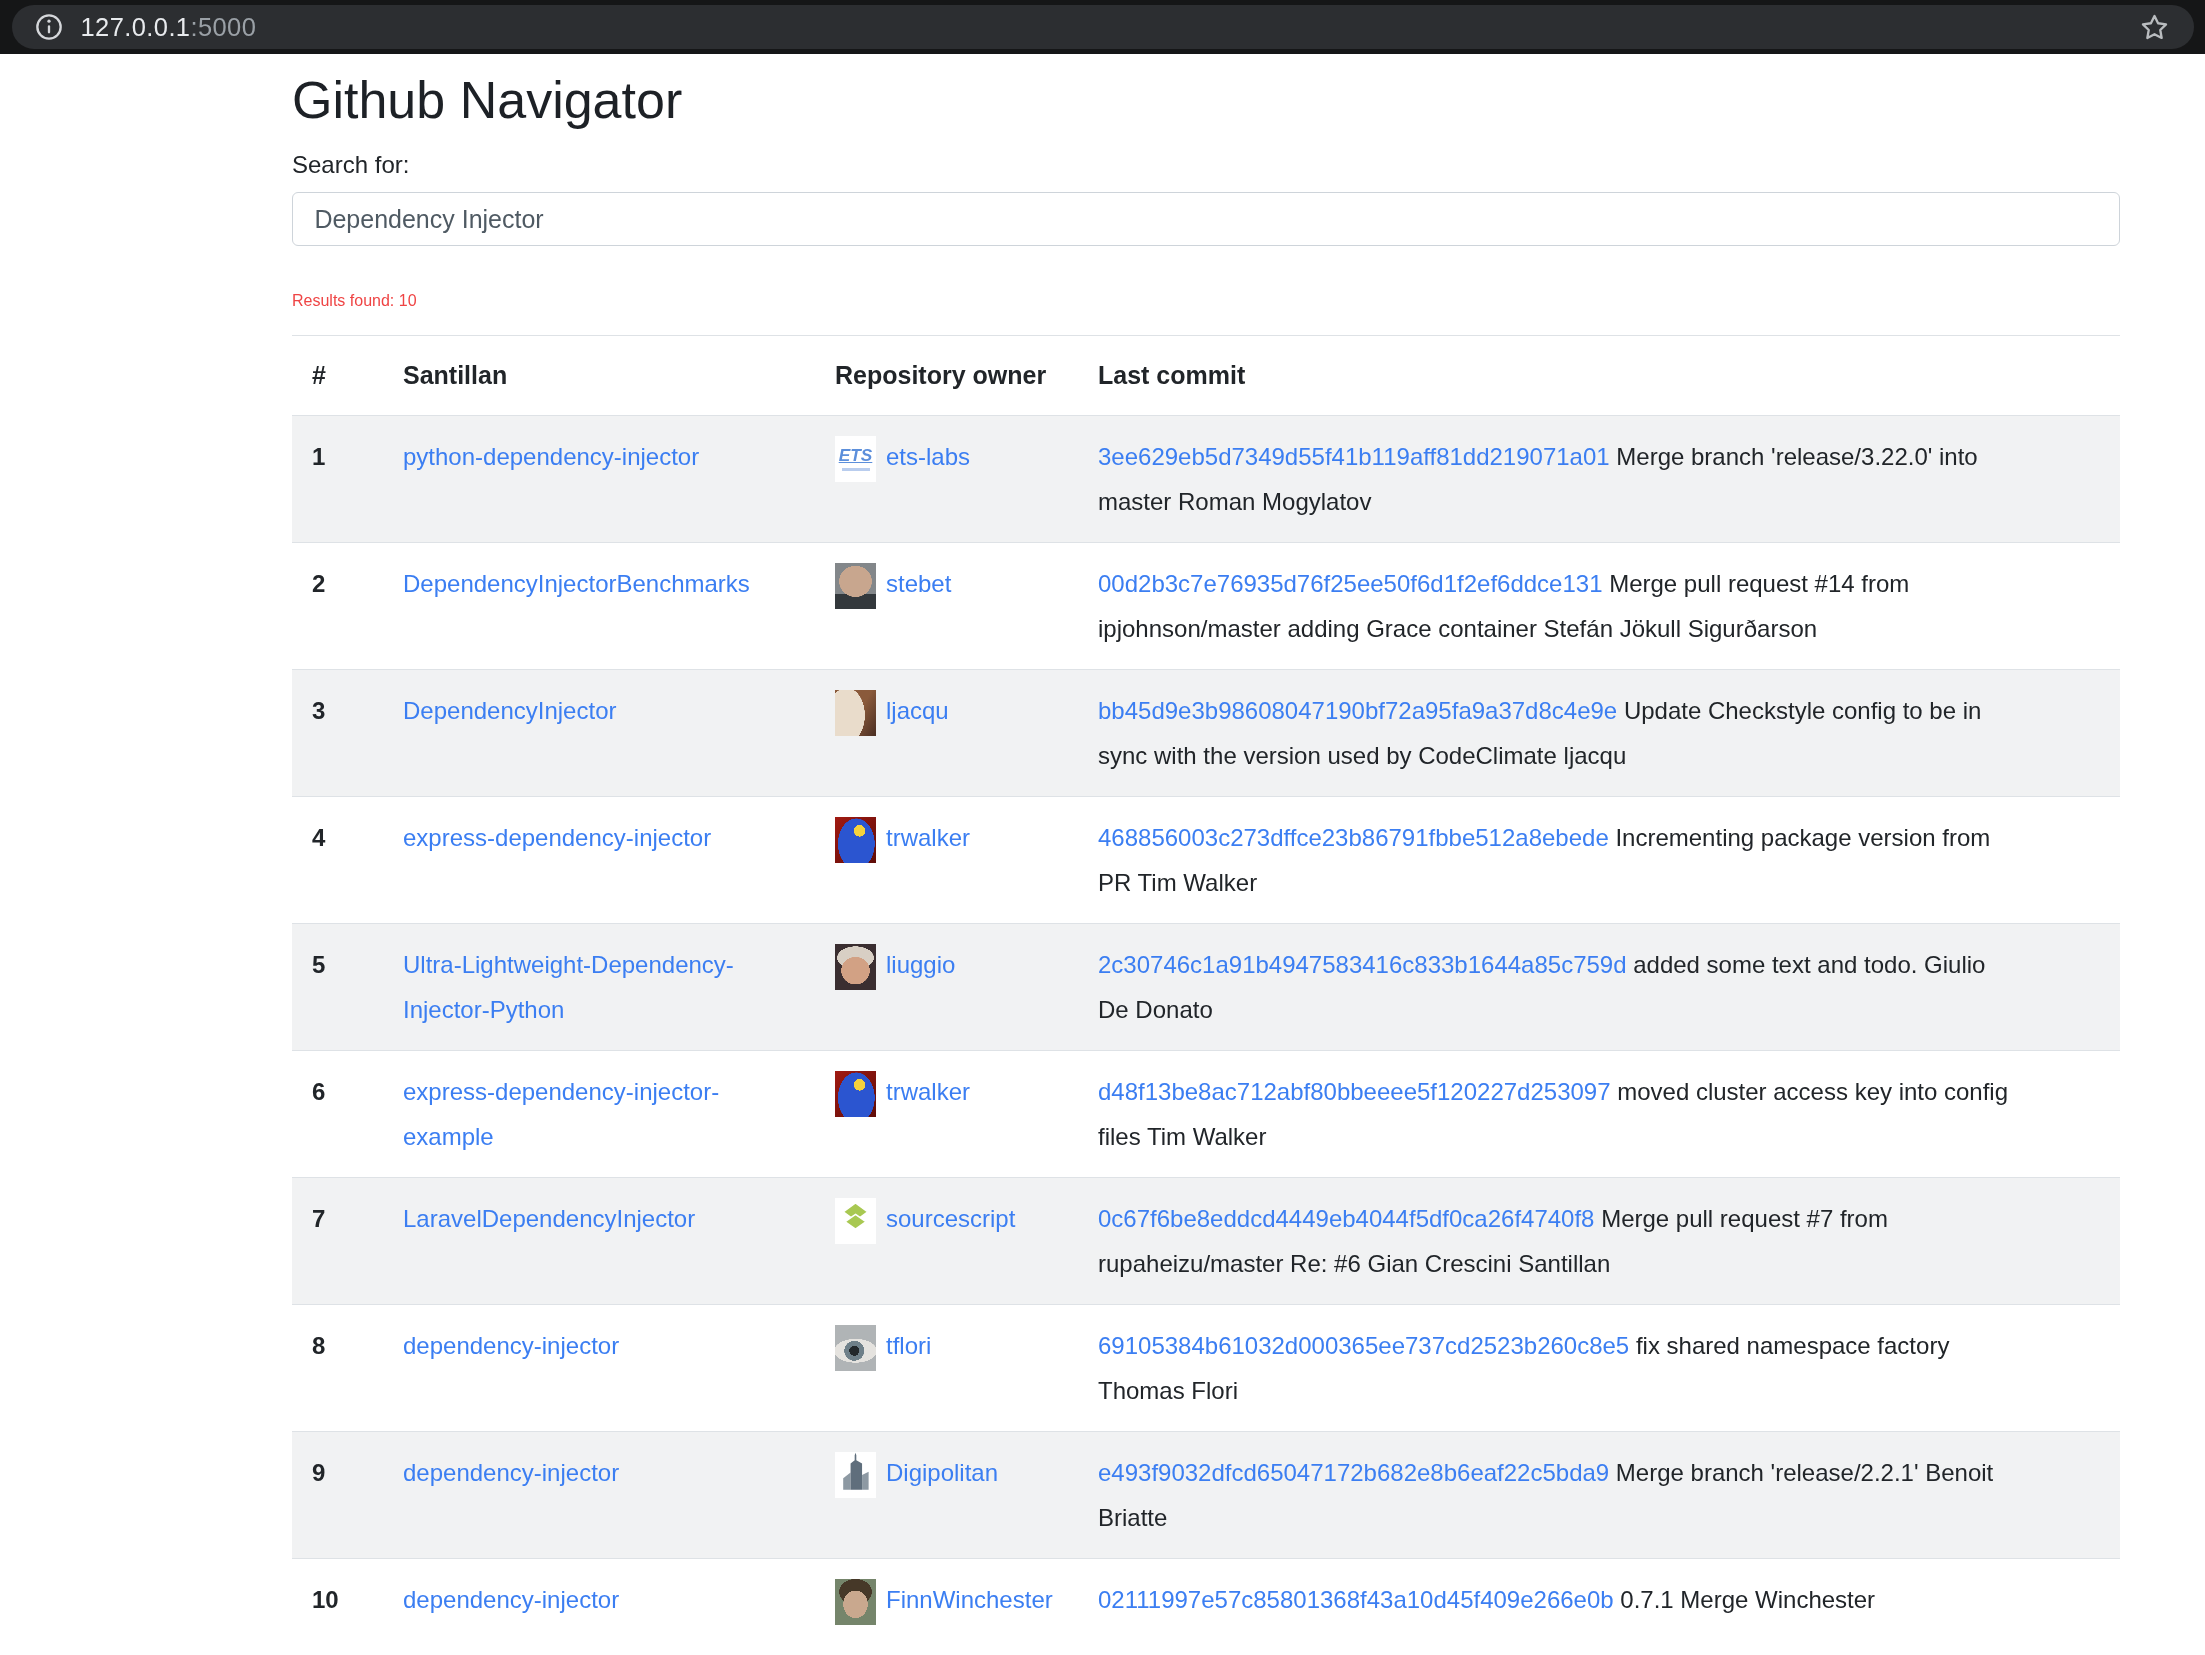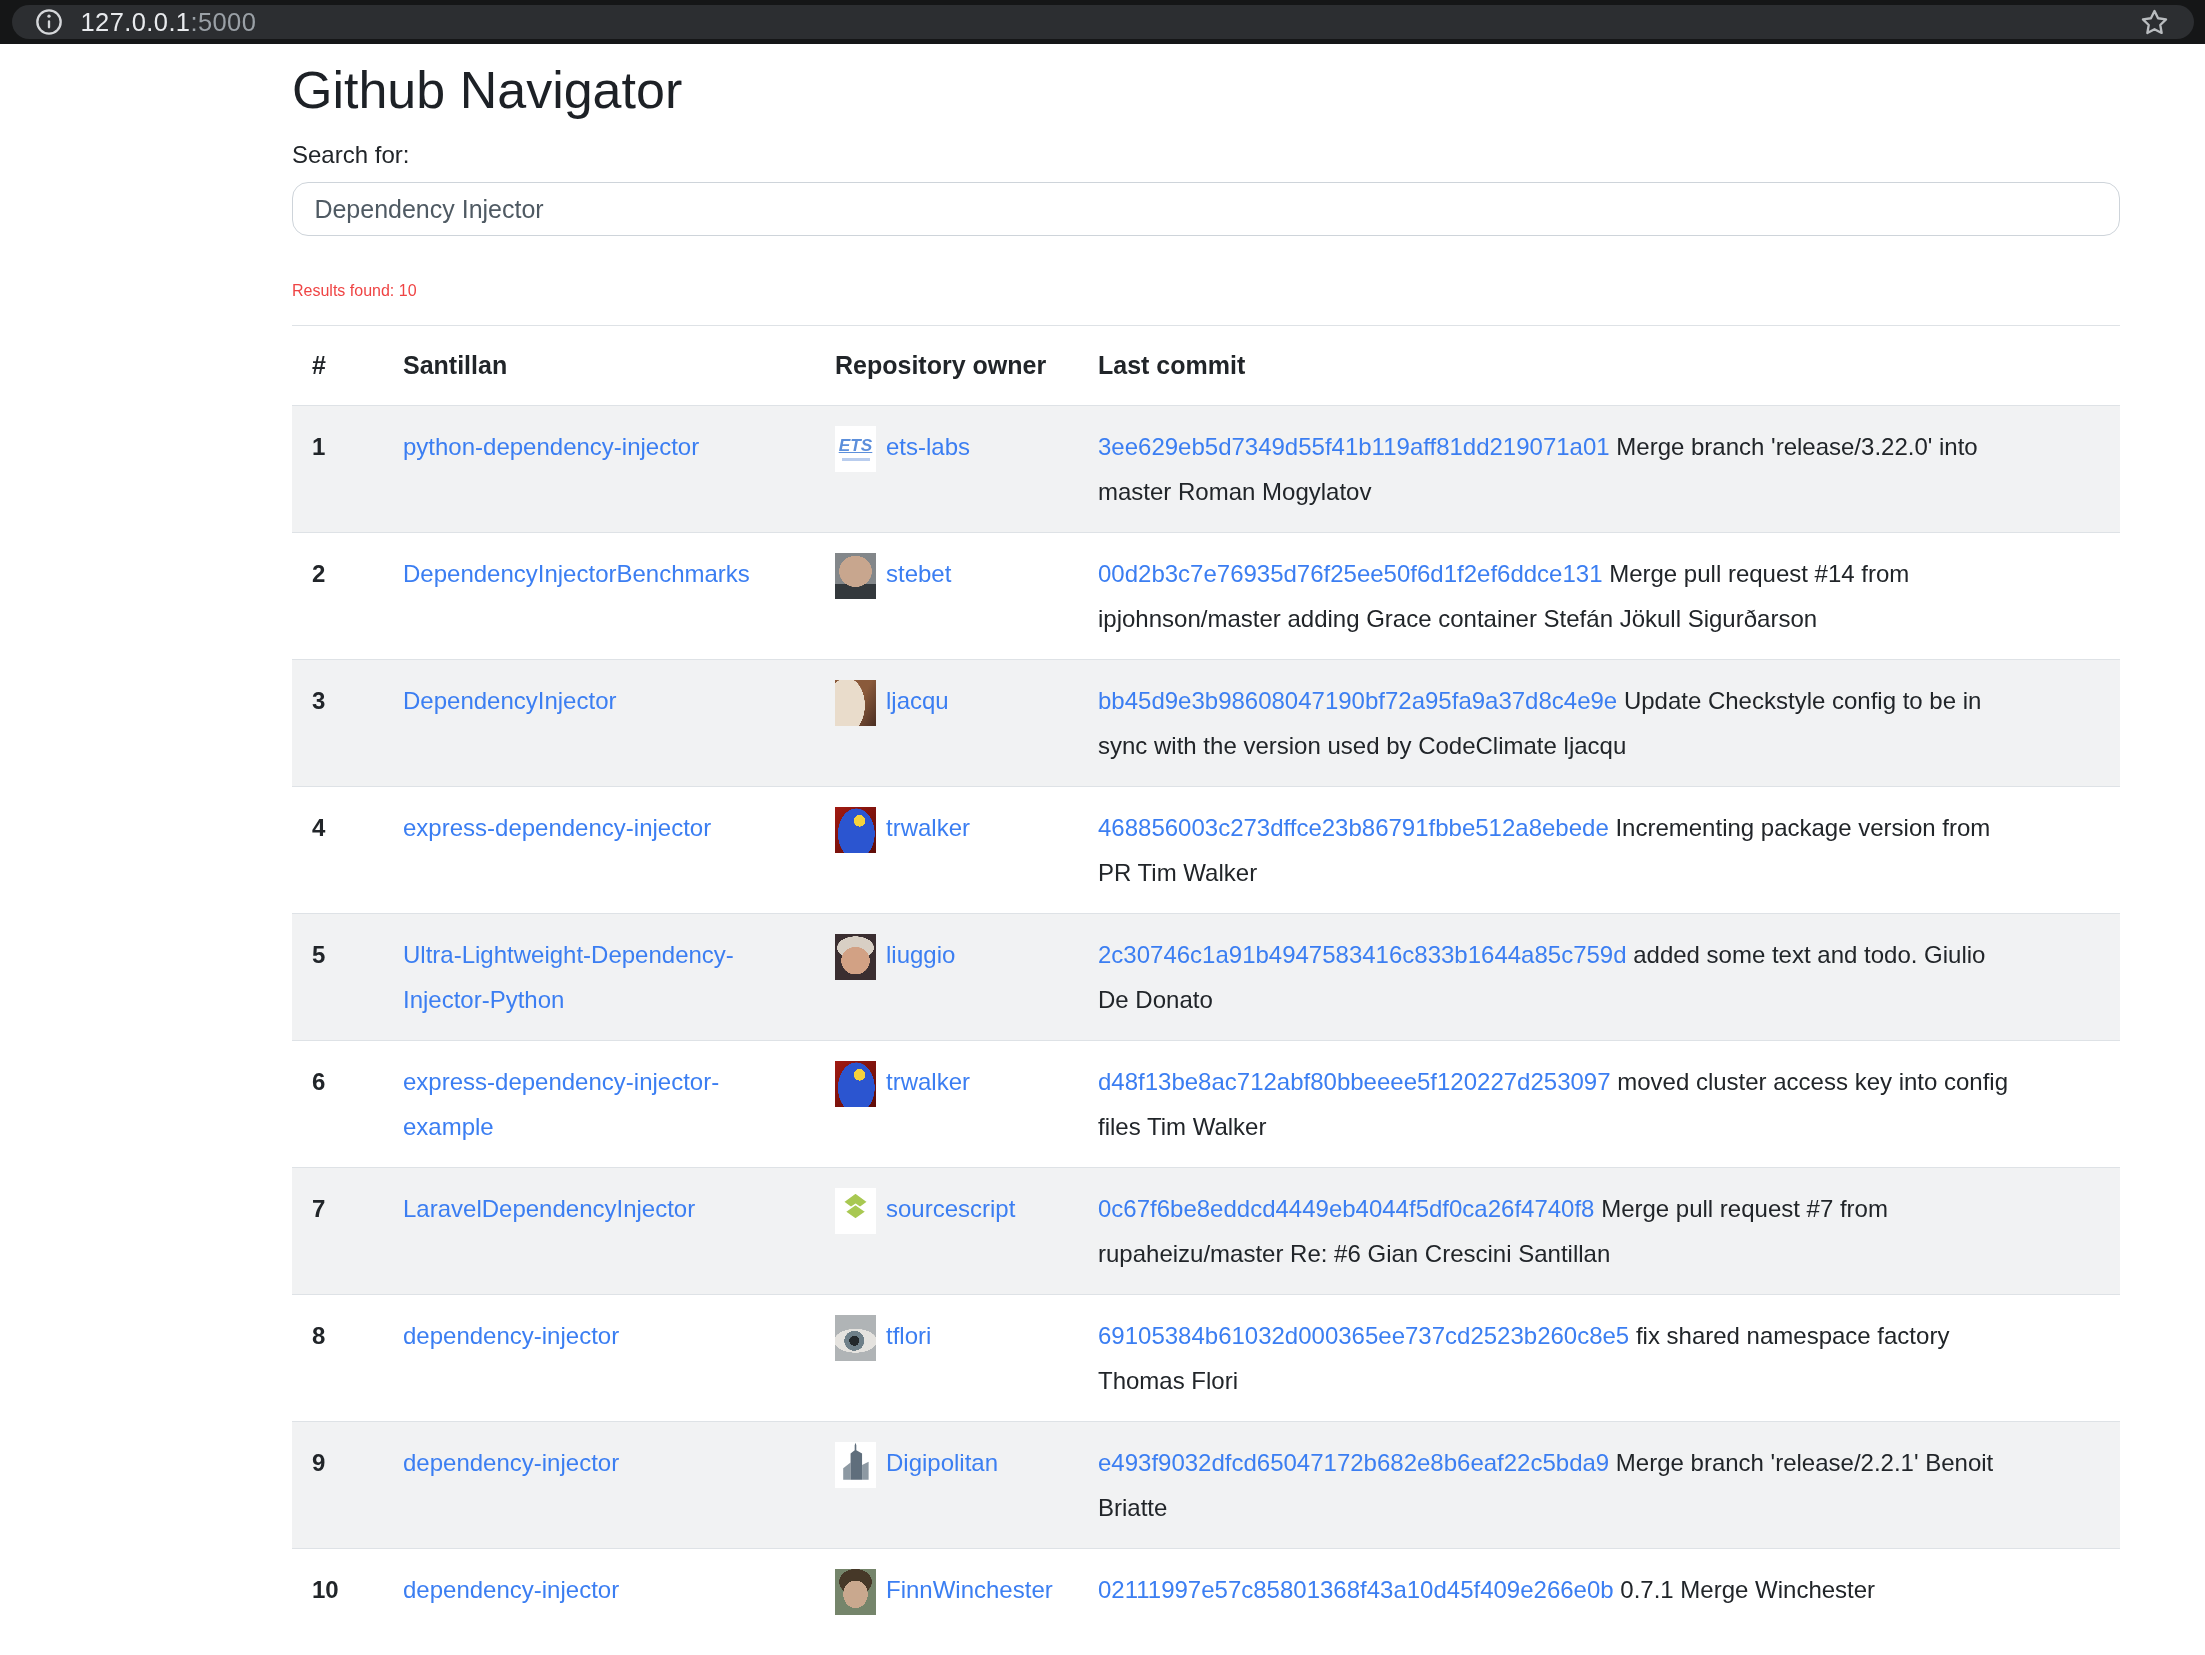--- a/index.html
+++ b/index.html
@@ -1,37 +1,37 @@
 <!DOCTYPE html>
 <html style="--link: #3b7ef2; --text: #212529; --muted: #4f5a63; --stripe: #f1f2f3; --border: #dee2e6; --bar-bg: #151617; --pill-bg: #2c2e31; --url-host: #e8eaed; --url-port: #9aa0a6; --ctl-border: #ced4da;font-size:13px"><head>
 <meta charset="utf-8">
 <style>
   * { margin:0; padding:0; box-sizing:border-box; }
   html,body { width:2205px; height:1656px; overflow:hidden; background:#fff;
     font-family:"Liberation Sans","DejaVu Sans",sans-serif; color:var(--text,#212529); }
 
   
-  .browser-bar { position:relative; width:100%; height:44px; background:var(--bar-bg,#151617); }
+  .browser-bar { position:relative; width:100%; height:54px; background:var(--bar-bg,#151617); }
   .url-pill { position:absolute; left:11.5px; right:11.5px; top:5px; bottom:5px;
     background:var(--pill-bg,#2c2e31); border-radius:23px; display:flex; align-items:center; padding:0 23px; }
   .url-pill .info { width:28px; height:28px; flex:0 0 auto; margin-right:18px; }
   .url-text { font-size:25.5px; letter-spacing:0.4px; }
   .url-host { color:var(--url-host,#e8eaed); }
   .url-port { color:var(--url-port,#9aa0a6); }
   .star { margin-left:auto; width:33px; height:33px; }
 
   
   .container { margin-left:292px; width:1828px; padding-top:16.5px; }
   h1.page-title { font-size:52px; font-weight:normal; color:#1d2126; line-height:1.15; }
 
   .controls { display:flex; margin-top:21px; gap:21px; align-items:flex-end; }
   .field-search { flex:1 1 auto; }
   .field-limit { flex:0 0 290px; }
   .field-label { display:block; font-size:24px; margin-bottom:13px; color:#212529; }
-  .text-input { width:100%; height:54px; border:1.6px solid var(--ctl-border,#ced4da); border-radius:16px;
+  .text-input { width:100%; height:54px; border:1.6px solid var(--ctl-border,#ced4da); border-radius:6px;
     padding:0 21.4px; font-size:25px; color:var(--muted,#4f5a63); outline:none;
     font-family:"Liberation Sans","DejaVu Sans",sans-serif; }
   .select { position:relative; width:100%; height:54px; border:1.6px solid var(--ctl-border,#ced4da);
     border-radius:8.2px; display:flex; align-items:center; padding:0 21.4px; font-size:25px; color:#3c4247;
     background:#fff; cursor:default; }
   .select .chev { position:absolute; right:18px; top:16.5px; width:21.4px; height:21.4px; }
 
   .results-count { margin-top:46px; font-size:16px; color:#ef4444; }
 
   

